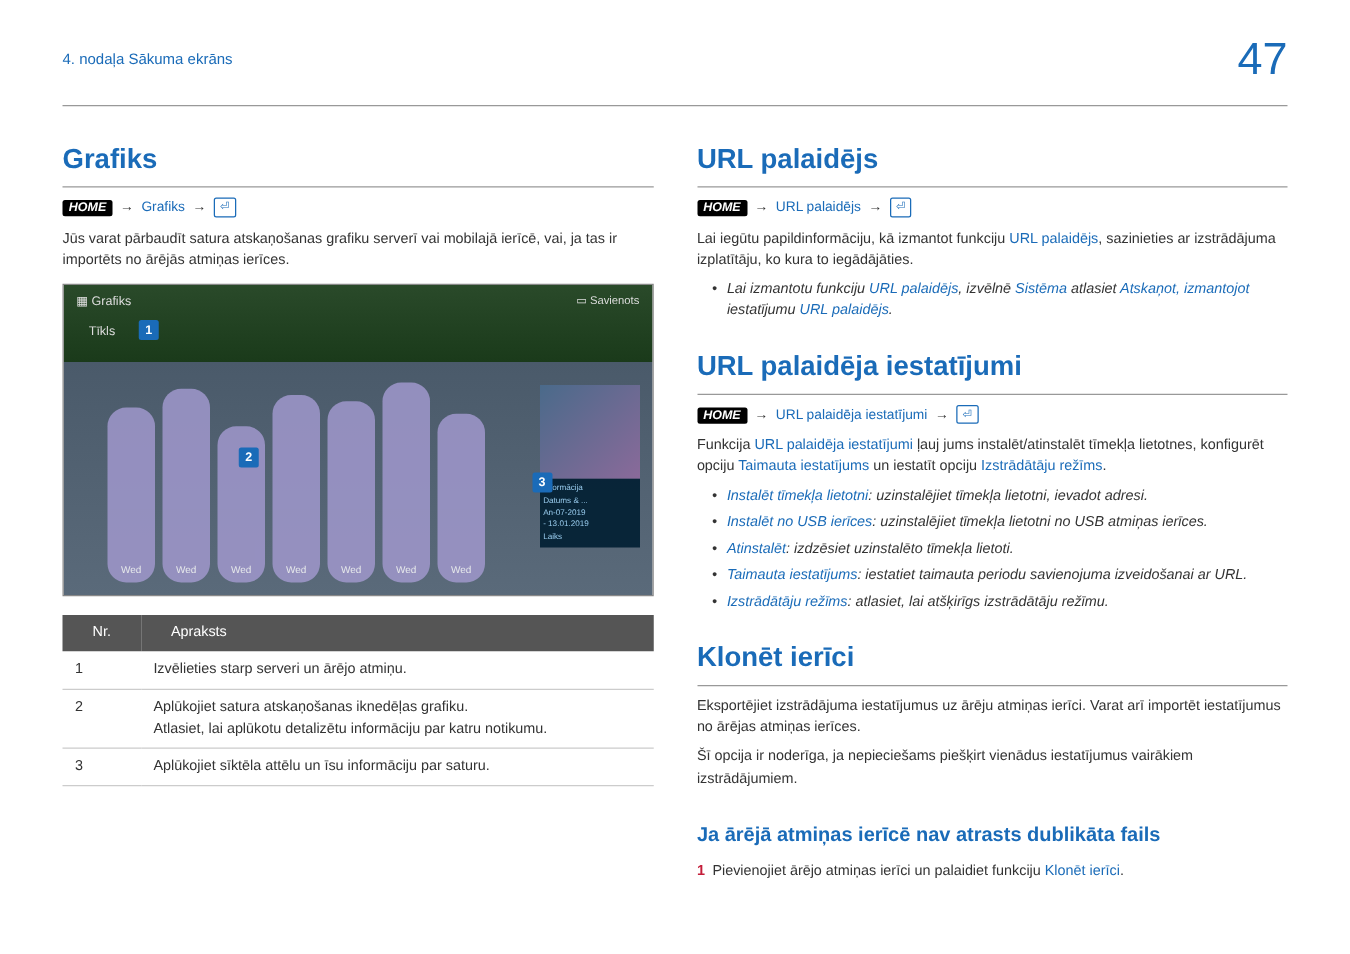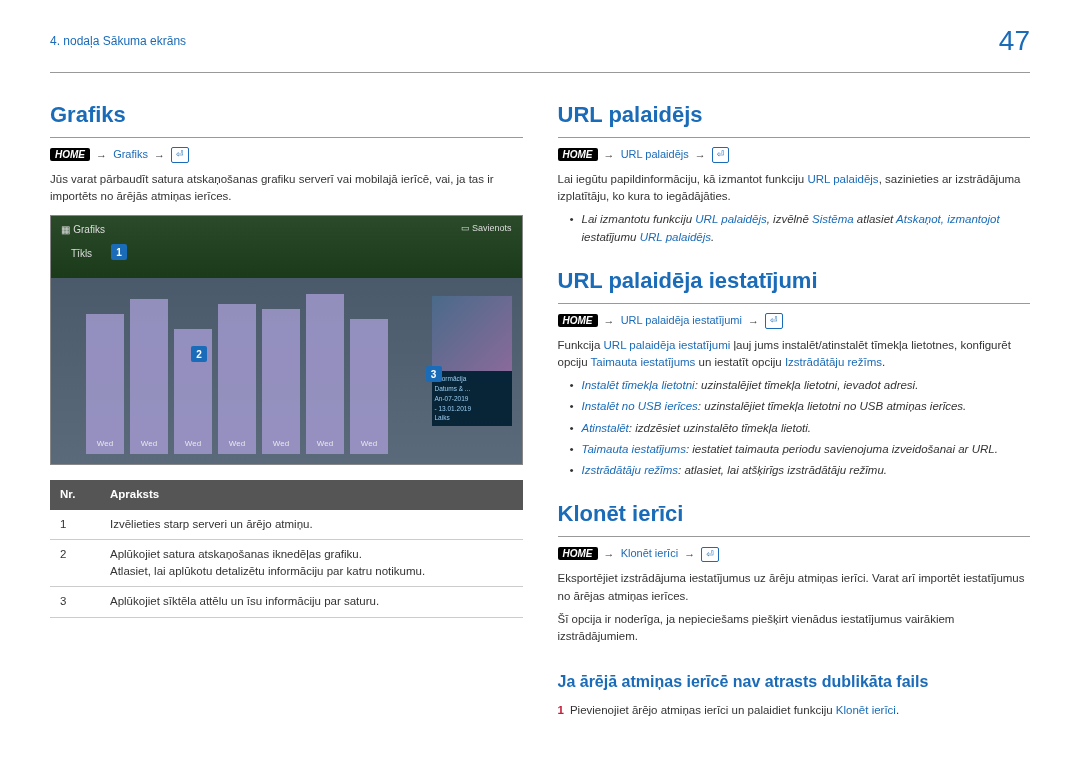--- a/index.html
+++ b/index.html
@@ -1,20 +1,20 @@
 <!DOCTYPE html>
 <html><head>
 <meta charset="utf-8">
 <style>
 * { box-sizing: border-box; margin: 0; padding: 0; }
 body { font-family: Arial, sans-serif; width: 1080px; height: 763px; background: #fff; color: #333; font-size: 12px; line-height: 1.5; position: relative; }
 .page { padding: 20px 50px; }
 .header-row { display: flex; justify-content: space-between; align-items: center; margin-bottom: 10px; }
 .chapter-label { color: #1a6bb8; font-size: 12px; }
-.page-number { color: #1a6bb8; font-size: 28px; font-weight: 300; }
+.page-number { color: #1a6bb8; font-size: 36px; font-weight: 300; }
 .hr-top { border: none; border-top: 1px solid #999; margin-bottom: 25px; }
 .columns { display: flex; gap: 35px; }
 .col { flex: 1; }
 h2.section { color: #1a6bb8; font-size: 22px; font-weight: 600; margin-bottom: 6px; }
 .section-hr { border: none; border-top: 1px solid #999; margin-bottom: 8px; }
 h3.subsection { color: #1a6bb8; font-size: 16px; font-weight: 600; margin-top: 25px; margin-bottom: 8px; }
 .breadcrumb { margin-bottom: 8px; font-size: 11px; }
 .home-badge { background: #000000; color: #fff; padding: 1px 5px; border-radius: 2px; font-size: 10px; font-weight: bold; font-style: italic; }
 .breadcrumb .arrow { color: #333; margin: 0 3px; }
 .breadcrumb .link { color: #1a6bb8; }
@@ -22,27 +22,27 @@
 p.body { font-size: 11.5px; color: #333; margin-bottom: 6px; }
 .screenshot { width: 100%; height: 250px; margin: 10px 0 15px; position: relative; background: linear-gradient(180deg, #2a4a2a 0%, #1a3a1a 25%, #4a5a6a 25%, #5a6a7a 100%); border: 1px solid #888; overflow: hidden; }
 .ss-topbar { position: absolute; top: 6px; left: 10px; color: #ddd; font-size: 10px; }
 .ss-topright { position: absolute; top: 6px; right: 10px; color: #ddd; font-size: 9px; }
 .ss-row2 { position: absolute; top: 30px; left: 20px; color: #ddd; font-size: 10px; }
 .callout { position: absolute; background: #1a6bb8; color: #fff; width: 16px; height: 16px; border-radius: 2px; display: flex; align-items: center; justify-content: center; font-size: 10px; font-weight: bold; }
 .c1 { top: 28px; left: 60px; }
 .c2 { top: 130px; left: 140px; }
 .c3 { top: 150px; right: 80px; }
 .bars-area { position: absolute; top: 60px; left: 35px; right: 100px; bottom: 10px; display: flex; align-items: flex-end; gap: 6px; }
-.bar { width: 38px; background: #a098cc; opacity: 0.85; display: flex; align-items: flex-end; justify-content: center; color: #fff; font-size: 8px; padding-bottom: 4px; }
+.bar { width: 38px; background: #a098cc; opacity: 0.85; display: flex; align-items: flex-end; justify-content: center; color: #fff; font-size: 8px; padding-bottom: 4px; border-radius: 15px; }
 .bar:nth-child(1){height:140px}.bar:nth-child(2){height:155px}.bar:nth-child(3){height:125px}.bar:nth-child(4){height:150px}.bar:nth-child(5){height:145px}.bar:nth-child(6){height:160px}.bar:nth-child(7){height:135px}
 .side-panel { position: absolute; right: 10px; top: 80px; width: 80px; height: 145px; }
 .side-img { width: 80px; height: 75px; background: linear-gradient(135deg, #4a6a8a, #8a6a9a); }
 .side-info { background: rgba(0,30,50,0.9); color: #99ccee; font-size: 6.5px; padding: 3px; }
 table.desc-table { width: 100%; border-collapse: collapse; font-size: 11.5px; margin-top: 8px; }
-table.desc-table th { background: #555; color: #fff; text-align: left; padding: 6px 10px; font-weight: bold; }
+table.desc-table th { background: #555; color: #fff; text-align: left; padding: 6px 24px; font-weight: normal; }
 table.desc-table td { padding: 6px 10px; border-bottom: 1px solid #ccc; vertical-align: top; }
 table.desc-table td:first-child { width: 50px; }
 .note-box { border: 1px solid #aaa; padding: 6px 10px; font-size: 11.5px; margin-bottom: 10px; }
 .inline-link { color: #1a6bb8; }
 ul.bullets { list-style: none; padding-left: 12px; margin: 4px 0 10px; font-style: italic; }
 ul.bullets li { position: relative; padding-left: 12px; margin-bottom: 4px; font-size: 11.5px; }
 ul.bullets li::before { content: "•"; position: absolute; left: 0; color: #333; }
 .label-strong { color: #1a6bb8; }
 .numbered { margin: 6px 0; font-size: 11.5px; }
 .num-badge { color: #c41e3a; font-weight: bold; margin-right: 6px; }
@@ -159,27 +159,20 @@
       <ul class="bullets">
         <li><span class="label-strong">Instalēt tīmekļa lietotni</span><span>: uzinstalējiet tīmekļa lietotni, ievadot adresi.</span></li>
         <li><span class="label-strong">Instalēt no USB ierīces</span><span>: uzinstalējiet tīmekļa lietotni no USB atmiņas ierīces.</span></li>
         <li><span class="label-strong">Atinstalēt</span><span>: izdzēsiet uzinstalēto tīmekļa lietoti.</span></li>
         <li><span class="label-strong">Taimauta iestatījums</span><span>: iestatiet taimauta periodu savienojuma izveidošanai ar URL.</span></li>
         <li><span class="label-strong">Izstrādātāju režīms</span><span>: atlasiet, lai atšķirīgs izstrādātāju režīmu.</span></li>
       </ul>
 
       <h2 class="section" style="margin-top:18px">Klonēt ierīci</h2>
       <hr class="section-hr">
-      <div class="breadcrumb">
-        <span class="home-badge">HOME</span>
-        <span class="arrow">→</span>
-        <span class="link">Klonēt ierīci</span>
-        <span class="arrow">→</span>
-        <span class="enter-icon">⏎</span>
-      </div>
       <p class="body">Eksportējiet izstrādājuma iestatījumus uz ārēju atmiņas ierīci. Varat arī importēt iestatījumus no ārējas atmiņas ierīces.</p>
       <p class="body">Šī opcija ir noderīga, ja nepieciešams piešķirt vienādus iestatījumus vairākiem izstrādājumiem.</p>
       <h3 class="subsection">Ja ārējā atmiņas ierīcē nav atrasts dublikāta fails</h3>
       <p class="numbered">
         <span class="num-badge">1</span><span>Pievienojiet ārējo atmiņas ierīci un palaidiet funkciju </span><span class="inline-link">Klonēt ierīci</span><span>.</span>
       </p>
     </div>
   </div>
 </div>
 

